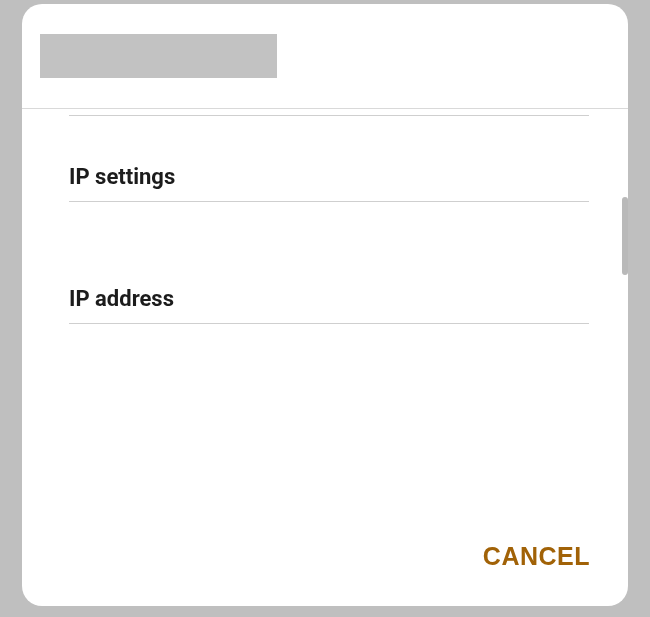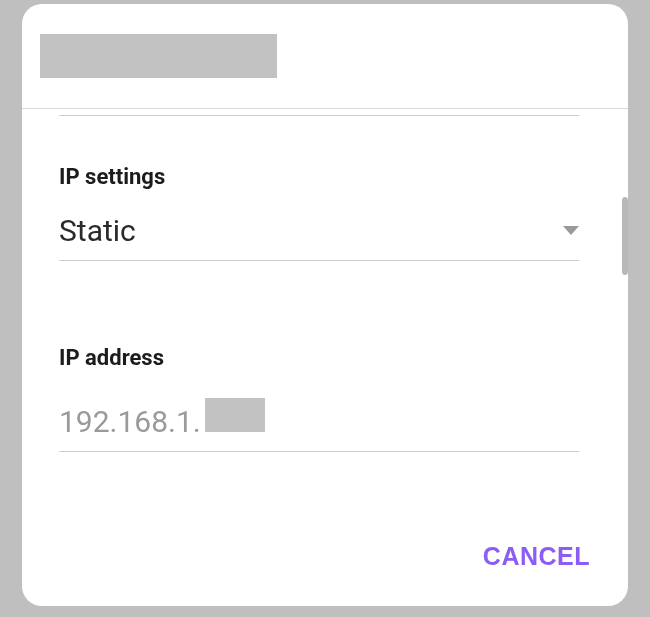--- a/index.html
+++ b/index.html
@@ -37,21 +37,21 @@
     }
     .dialog-body {
       flex: 1 1 auto;
       overflow: hidden;
       position: relative;
       border-top: 1px solid #d9d9d9;
     }
     .scroll-area {
       position: absolute;
       inset: 0;
-      padding: 0 47px 0 37px;
+      padding: 0 47px 0 47px;
     }
     .scrollbar {
       position: absolute;
       right: 0px;
       top: 88px;
       width: 6px;
       height: 78px;
       background: #b9b9b9;
       border-radius: 3px;
     }
@@ -129,21 +129,21 @@
     }
     .btn {
       font-size: 25px;
       font-weight: 700;
       letter-spacing: 0.5px;
       background: none;
       border: none;
       cursor: pointer;
     }
     .btn-cancel {
-      color: #8b5cf6;
+      color: #a16207;
     }
     .btn-save {
       color: #9ee0dc;
     }
   </style>
 </head>
 <body>
 
 <div class="dialog">
 
@@ -153,31 +153,23 @@
 
   <div class="dialog-body">
     <div class="scroll-area">
 
       <div class="prev-partial">
         
       </div>
       <div class="underline-prev"></div>
 
       <div class="label label-first">IP settings</div>
-      <div class="select-row">
-        <span class="select-value">Static</span>
-        <span class="chevron"></span>
-      </div>
       <div class="underline"></div>
 
       <div class="label">IP address</div>
-      <div class="input-row">
-        <span class="placeholder">192.168.1.</span>
-        <span class="redact-small"></span>
-      </div>
       <div class="underline"></div>
 
 
     </div>
     <div class="scrollbar"></div>
   </div>
 
   <div class="footer">
     <button class="btn btn-cancel">CANCEL</button>
   </div>

